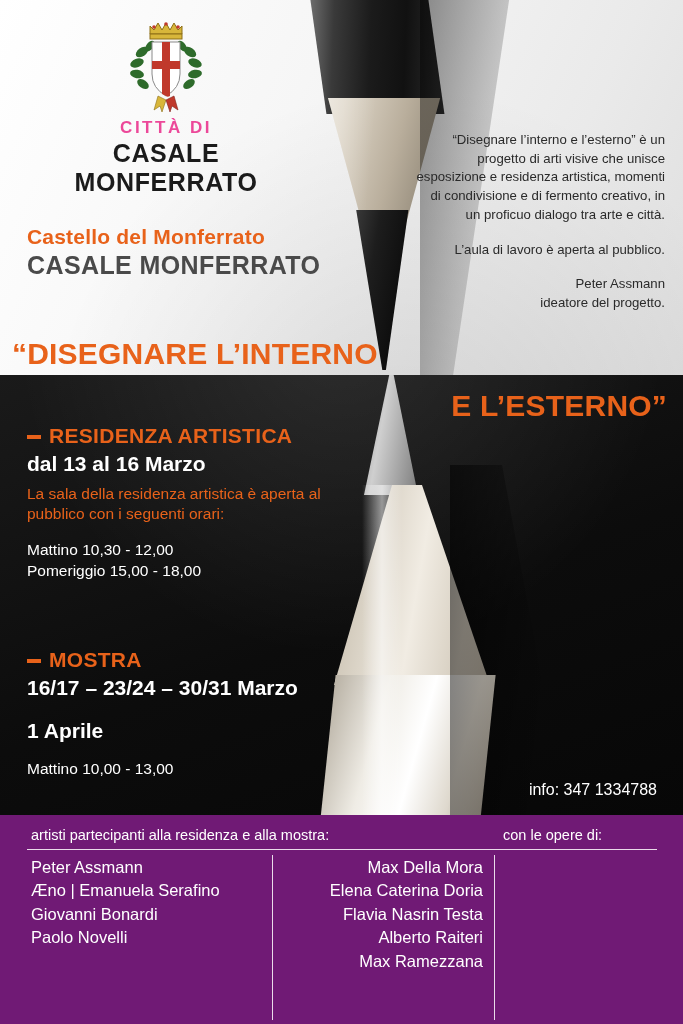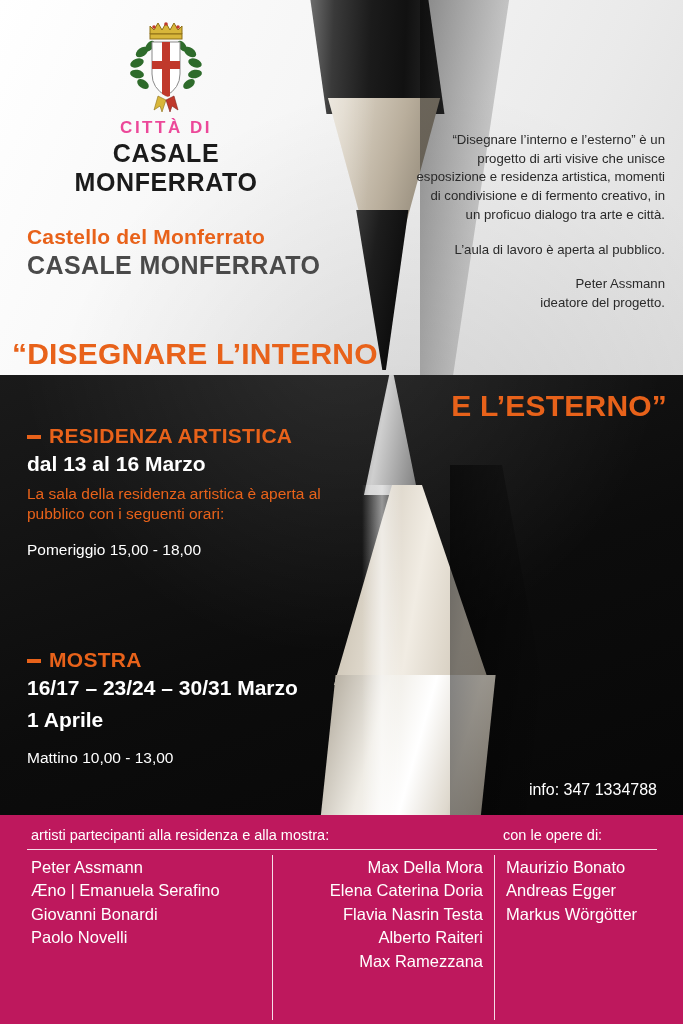--- a/index.html
+++ b/index.html
@@ -247,21 +247,21 @@
     color: #ffffff;
     font-weight: bold;
     font-size: 21px;
     margin-top: 4px;
     margin-left: 0px;
   }
   .sec-dates2 {
     color: #ffffff;
     font-weight: bold;
     font-size: 21px;
-    margin-top: 8px;
+    margin-top: 19px;
   }
   .sec-note {
     color: #e8621a;
     font-size: 15.5px;
     line-height: 1.3;
     margin-top: 8px;
   }
   .sec-hours {
     color: #ffffff;
     font-size: 15.5px;
@@ -274,21 +274,21 @@
     right: 26px; top: 781px;
     color: #ffffff;
     font-size: 16px;
   }
 
   
   .footer {
     position: absolute;
     left: 0; top: 815px;
     width: 683px; height: 209px;
-    background: #be185d;
+    background: #701a75;
     color: #ffffff;
   }
   .footer .heads {
     position: absolute;
     left: 0; top: 12px; width: 683px;
   }
   .foot-head-left {
     position: absolute; left: 31px; top: 0;
     font-size: 14.5px; color: #ffffff;
   }
@@ -405,20 +405,21 @@
   </div>
 
   <div class="sched res">
     <div class="sec-head">
       <span class="sec-dash"></span>
       <span class="sec-title">RESIDENZA ARTISTICA</span>
     </div>
     <div class="sec-dates">dal 13 al 16 Marzo</div>
     <div class="sec-note">La sala della residenza artistica è aperta al pubblico con i seguenti orari:</div>
     <div class="sec-hours">
+      <div>Mattino 10,30 - 12,00</div>
       <div>Pomeriggio 15,00 - 18,00</div>
     </div>
   </div>
 
   <div class="sched mostra">
     <div class="sec-head">
       <span class="sec-dash"></span>
       <span class="sec-title">MOSTRA</span>
     </div>
     <div class="sec-dates">16/17 – 23/24 – 30/31 Marzo</div>
@@ -447,20 +448,15 @@
     </div>
 
     <div class="col c2">
       <div>Max Della Mora</div>
       <div>Elena Caterina Doria</div>
       <div>Flavia Nasrin Testa</div>
       <div>Alberto Raiteri</div>
       <div>Max Ramezzana</div>
     </div>
 
-    <div class="col c3">
-      <div>Maurizio Bonato</div>
-      <div>Andreas Egger</div>
-      <div>Markus Wörgötter</div>
-    </div>
   </div>
 
 </div>
 
 </body></html>

